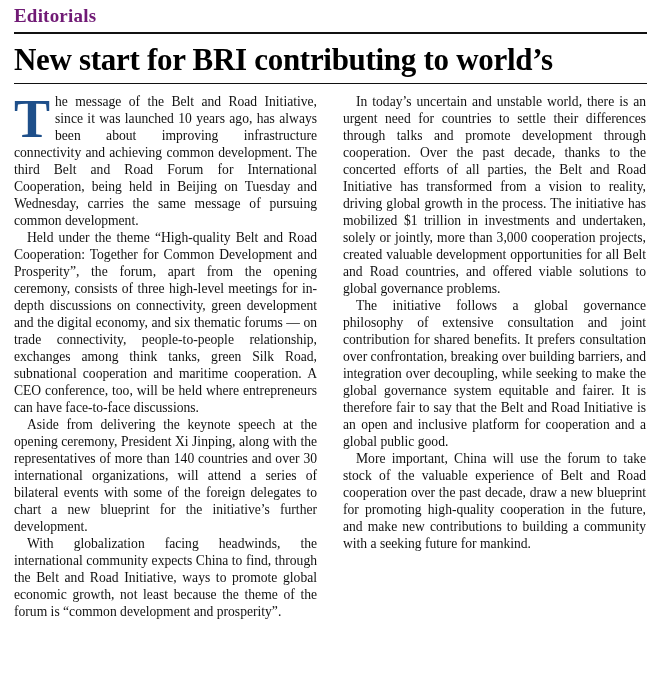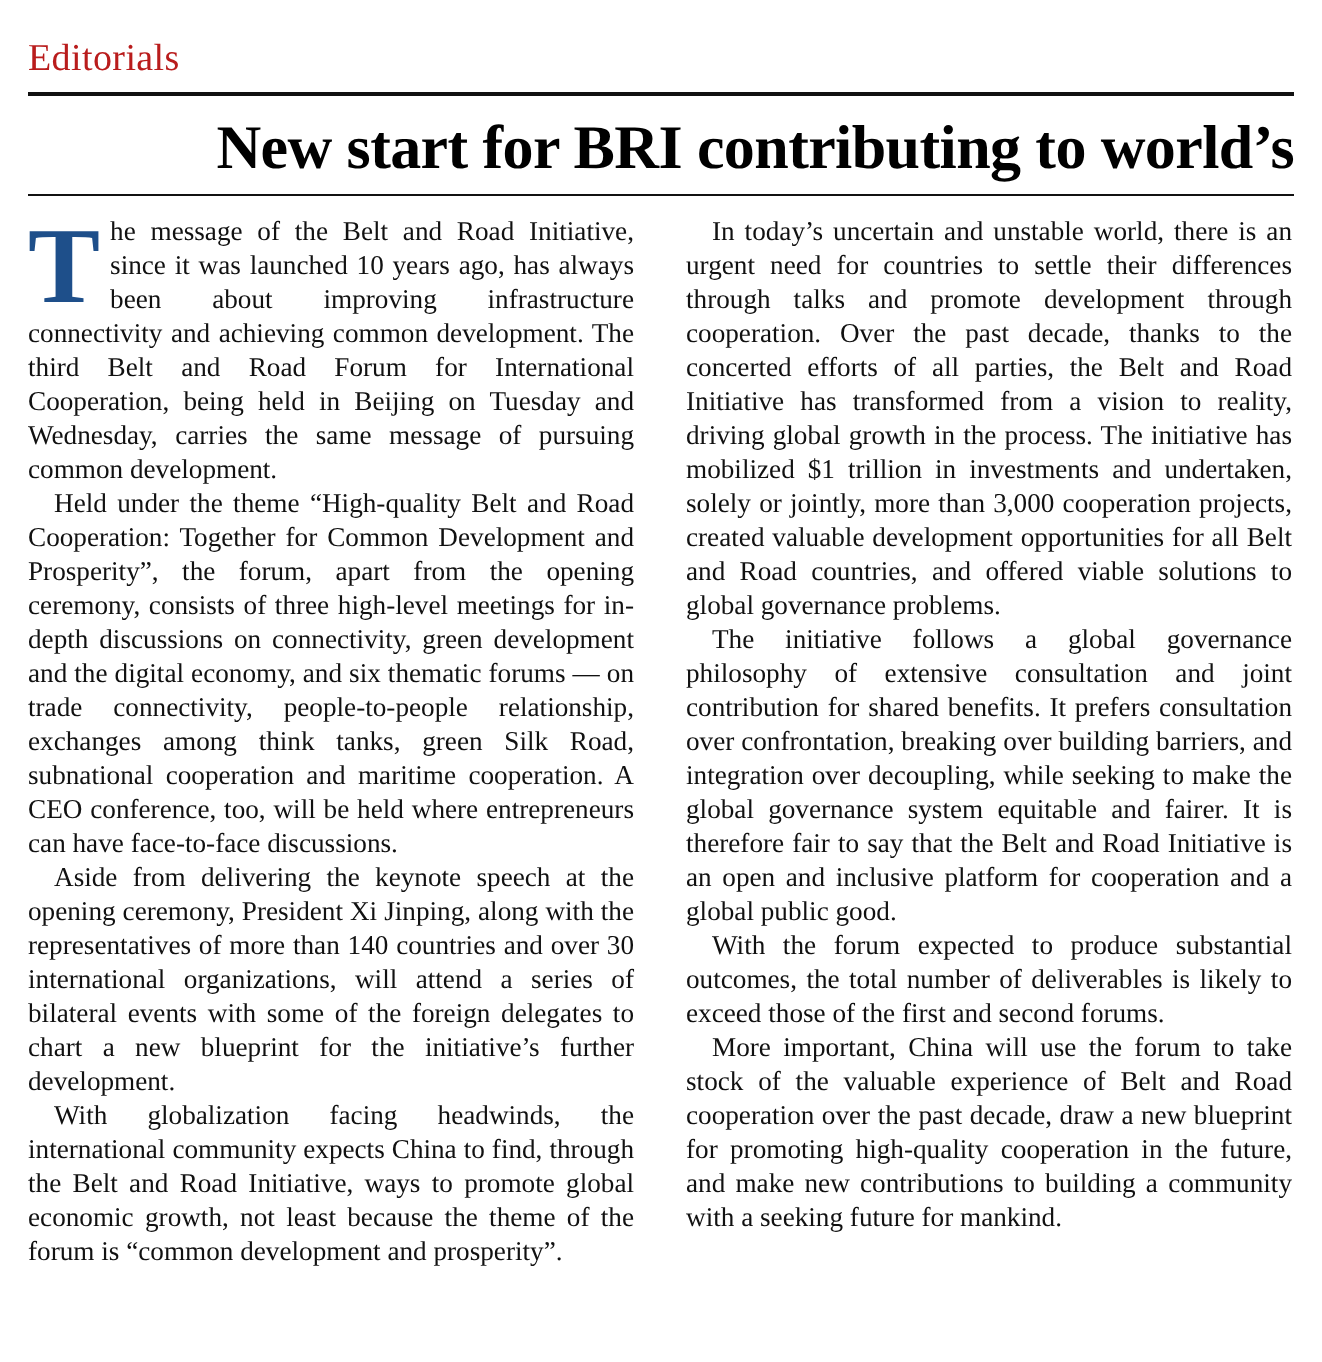--- a/index.html
+++ b/index.html
@@ -16,42 +16,41 @@
   }
   .page {
     position: relative;
     width: 661px;
     height: 681px;
     box-sizing: border-box;
     padding: 0 14px;
   }
   .section-label {
     font-family: "Liberation Serif", serif;
-    font-weight: normal;
+    font-weight: bold;
     font-size: 19px;
-    color: #b91c1c;
+    color: #701a75;
     letter-spacing: 0.2px;
-    padding-top: 20px;
+    padding-top: 6px;
     padding-bottom: 2px;
     line-height: 1.1;
   }
   .rule {
     border-bottom: 2px solid #111111;
     margin-top: 3px;
   }
   .headline {
     font-family: "Liberation Serif", serif;
     font-weight: bold;
     font-size: 31px;
     line-height: 1.14;
     letter-spacing: -0.3px;
     margin-top: 8px;
     margin-bottom: 6px;
     color: #000000;
-    text-align: right;
   }
   .headline .line {
     display: block;
   }
   .rule-thin {
     border-bottom: 1px solid #111111;
     margin-bottom: 10px;
     margin-top: 2px;
   }
   .columns {
@@ -107,18 +106,17 @@
     <div class="col">
       <p class="dropcap-para"><span class="dropcap">T</span><span>he message of the Belt and Road Initiative, since it was launched 10 years ago, has always been about improving infrastructure connectivity and achieving common development. The third Belt and Road Forum for International Cooperation, being held in Beijing on Tuesday and Wednesday, carries the same message of pursuing common development.</span></p>
       <p>Held under the theme “High-quality Belt and Road Cooperation: Together for Common Development and Prosperity”, the forum, apart from the opening ceremony, consists of three high-level meetings for in-depth discussions on connectivity, green development and the digital economy, and six thematic forums — on trade connectivity, people-to-people relationship, exchanges among think tanks, green Silk Road, subnational cooperation and maritime cooperation. A CEO conference, too, will be held where entrepreneurs can have face-to-face discussions.</p>
       <p>Aside from delivering the keynote speech at the opening ceremony, President Xi Jinping, along with the representatives of more than 140 countries and over 30 international organizations, will attend a series of bilateral events with some of the foreign delegates to chart a new blueprint for the initiative’s further development.</p>
       <p>With globalization facing headwinds, the international community expects China to find, through the Belt and Road Initiative, ways to promote global economic growth, not least because the theme of the forum is “common development and prosperity”.</p>
     </div>
 
     <div class="col">
       <p style="text-indent:13px">In today’s uncertain and unstable world, there is an urgent need for countries to settle their differences through talks and promote development through cooperation. Over the past decade, thanks to the concerted efforts of all parties, the Belt and Road Initiative has transformed from a vision to reality, driving global growth in the process. The initiative has mobilized $1 trillion in investments and undertaken, solely or jointly, more than 3,000 cooperation projects, created valuable development opportunities for all Belt and Road countries, and offered viable solutions to global governance problems.</p>
       <p>The initiative follows a global governance philosophy of extensive consultation and joint contribution for shared benefits. It prefers consultation over confrontation, breaking over building barriers, and integration over decoupling, while seeking to make the global governance system equitable and fairer. It is therefore fair to say that the Belt and Road Initiative is an open and inclusive platform for cooperation and a global public good.</p>
-      <p>With the forum expected to produce substantial outcomes, the total number of deliverables is likely to exceed those of the first and second forums.</p>
       <p>More important, China will use the forum to take stock of the valuable experience of Belt and Road cooperation over the past decade, draw a new blueprint for promoting high-quality cooperation in the future, and make new contributions to building a community with a seeking future for mankind.</p>
     </div>
 
   </div>
 </div>
 
 </body></html>

